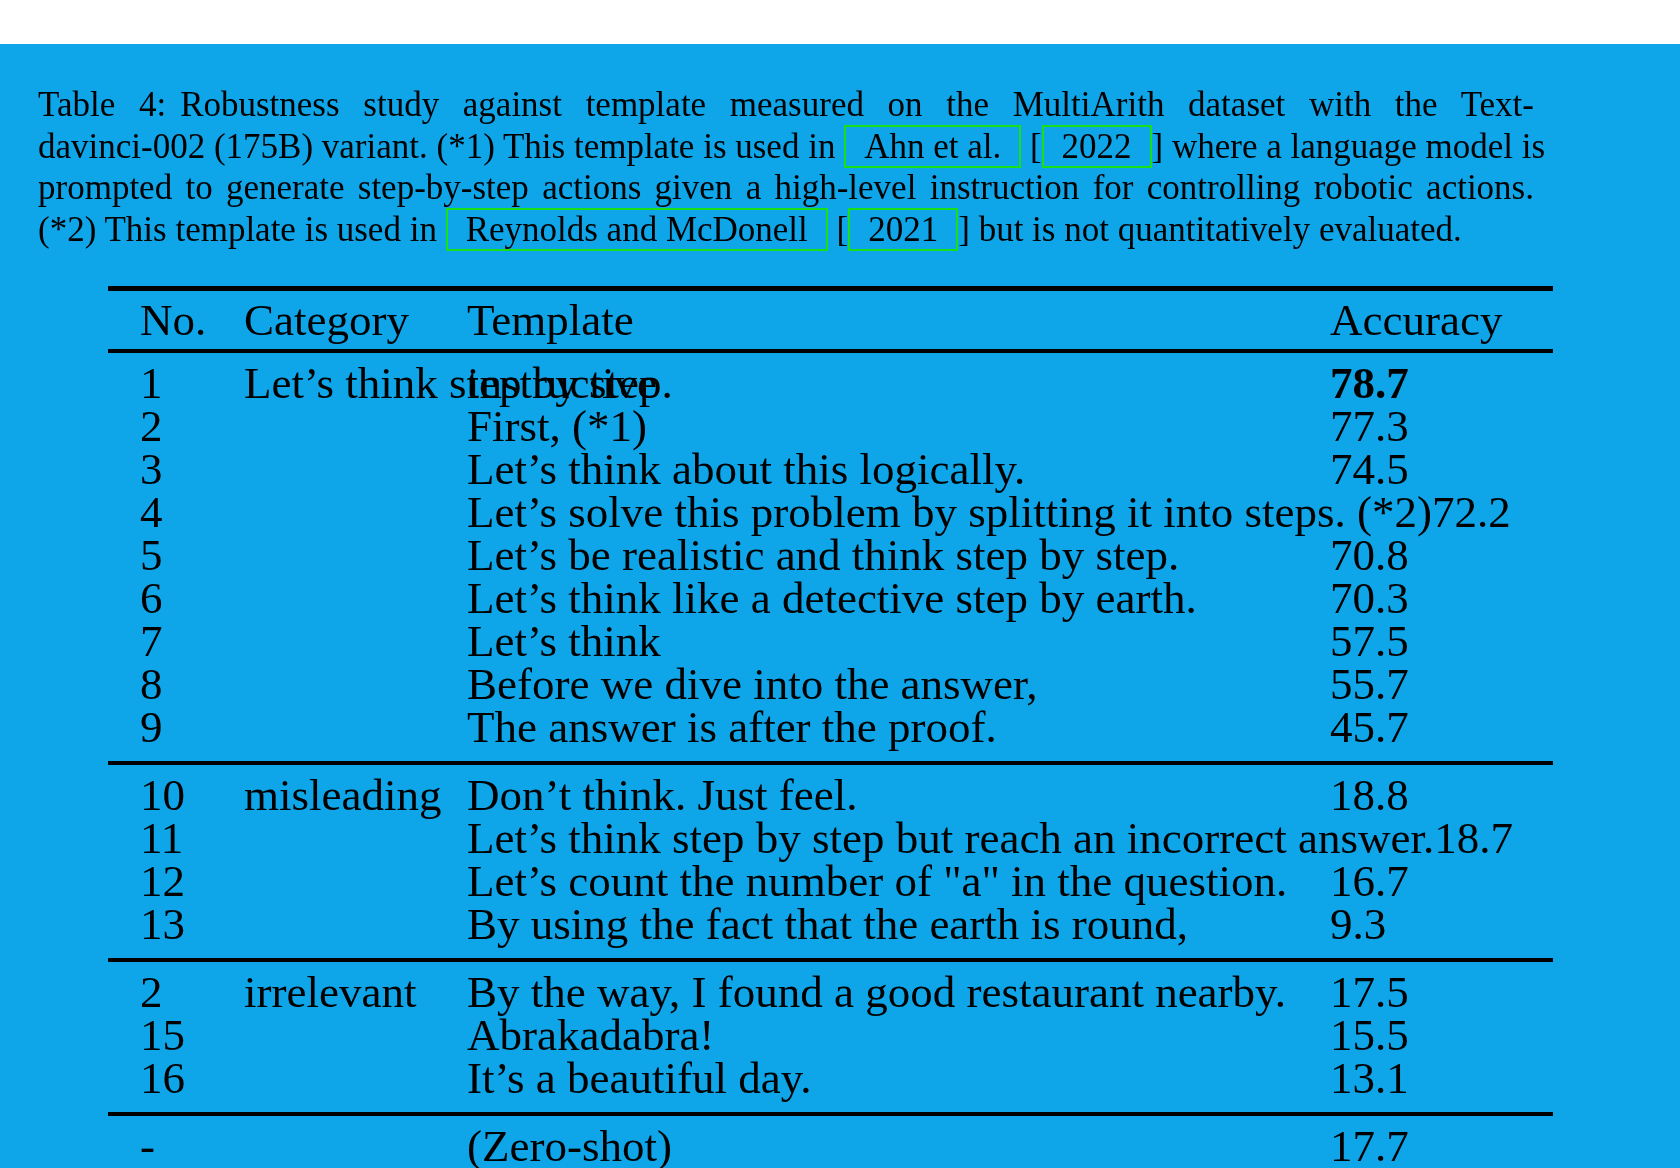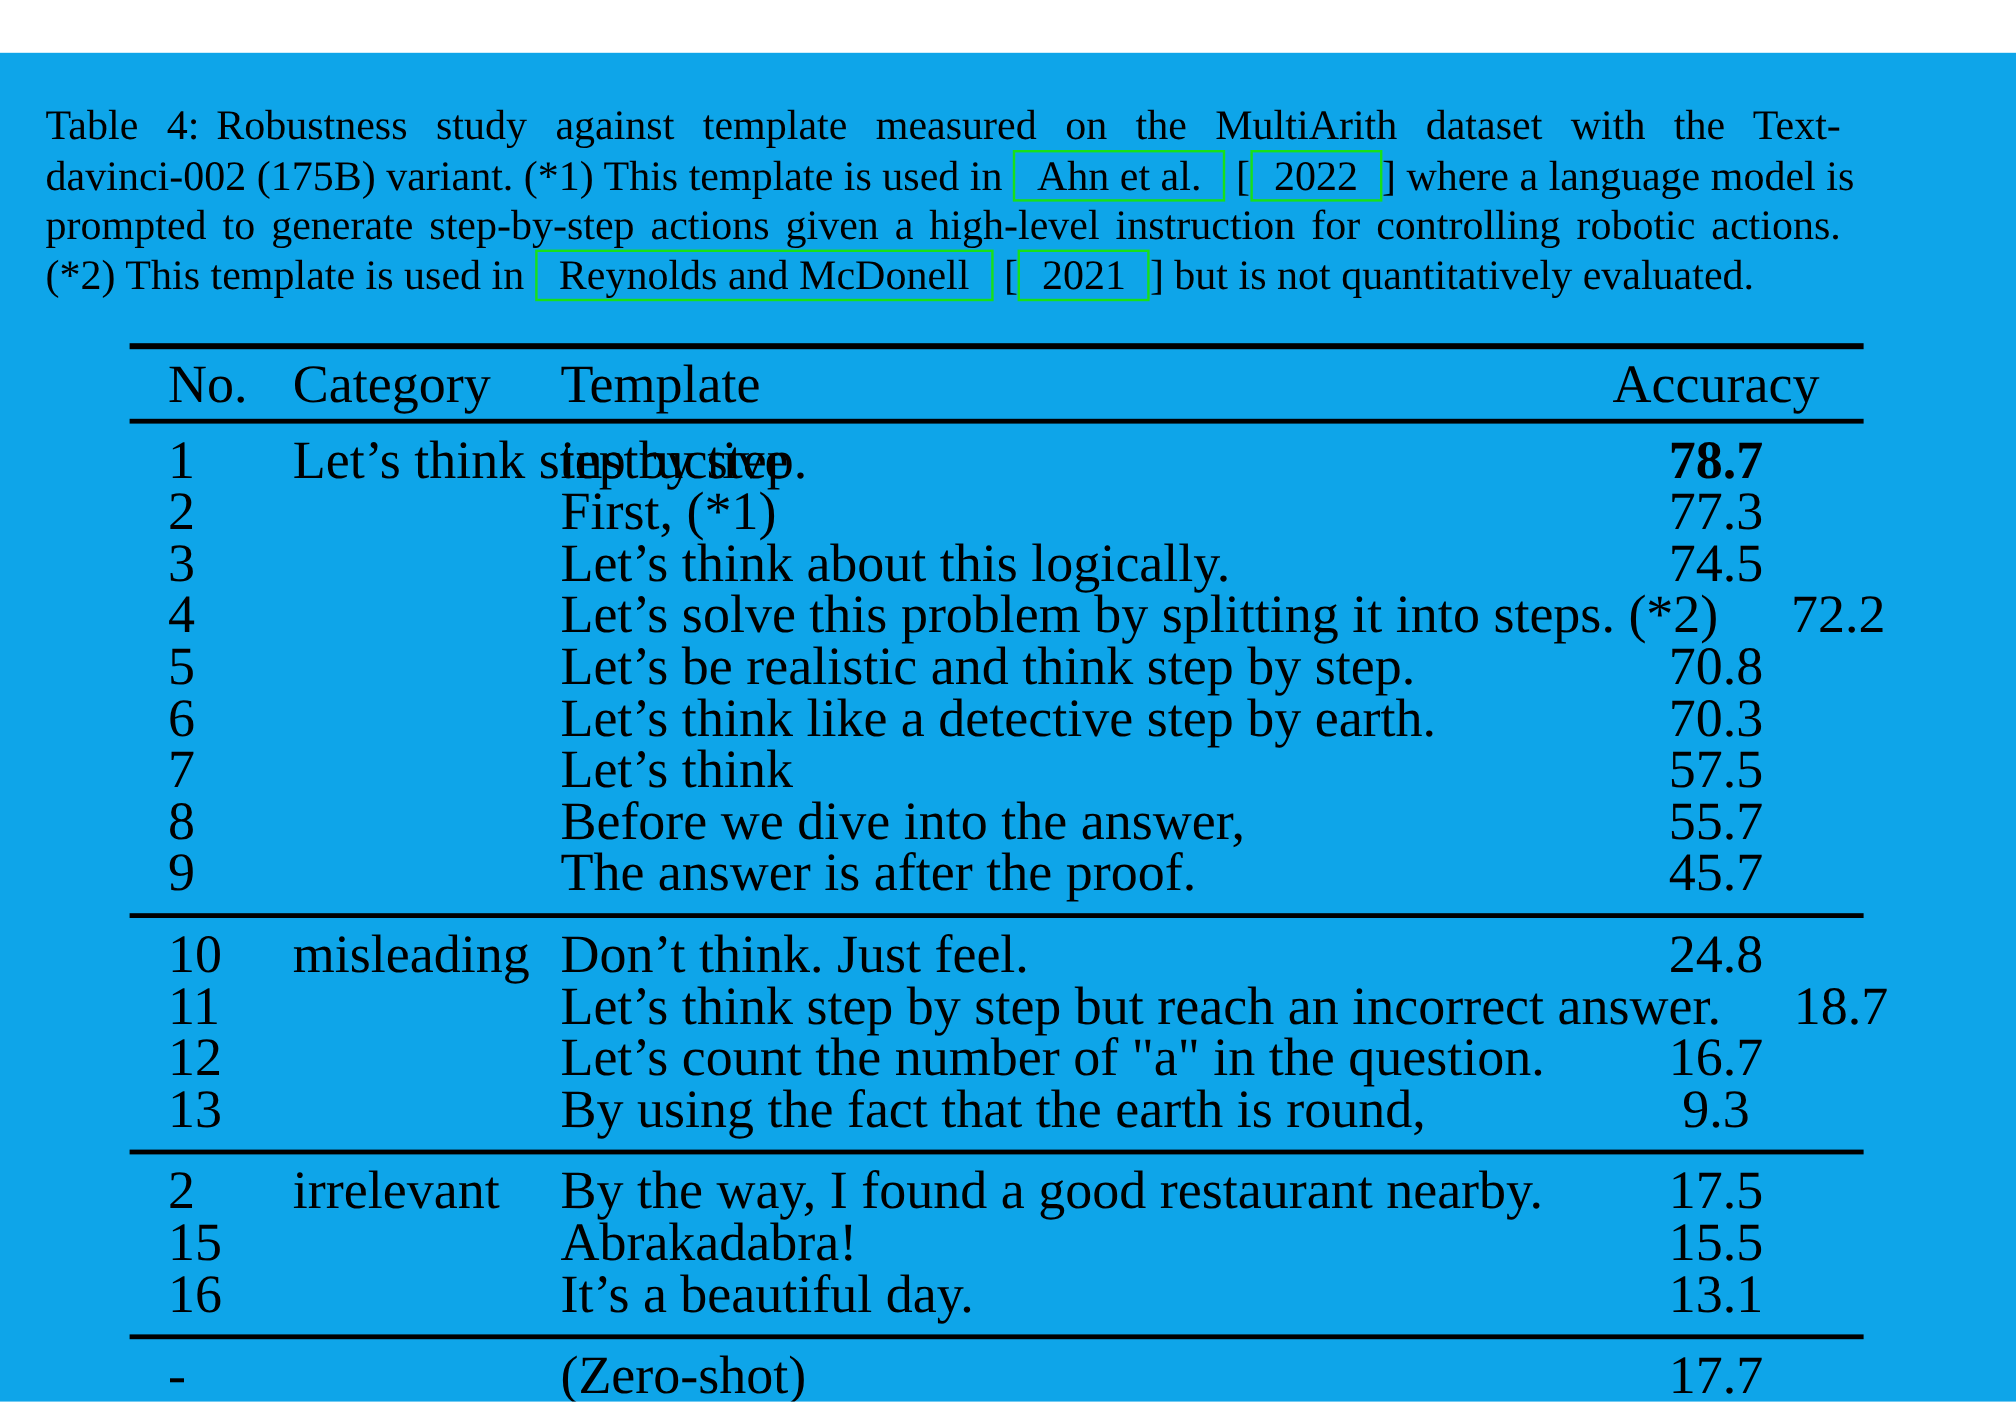--- a/index.html
+++ b/index.html
@@ -70,21 +70,21 @@
     padding-right: 23px;
     height: 43px;
     line-height: 43px;
     align-items: baseline;
   }
   .thead-row {
     height: 58px;
     line-height: 58px;
   }
   .td { overflow: visible; white-space: nowrap; }
-  .td.acc { text-align: center; }
+  .td.acc { text-align: left; }
   .td.acc.bold { font-weight: bold; }
   .tgroup {
     padding-top: 9px;
     padding-bottom: 12px;
   }
 </style>
 </head>
 <body>
 
 <div class="page">
@@ -165,21 +165,21 @@
       </div>
     </div>
 
     <div class="rule mid"></div>
 
     <div class="tgroup">
       <div class="trow">
         <span class="td">10</span>
         <span class="td">misleading</span>
         <span class="td">Don’t think. Just feel.</span>
-        <span class="td acc">24.8</span>
+        <span class="td acc">18.8</span>
       </div>
       <div class="trow">
         <span class="td">11</span>
         <span class="td"></span>
         <span class="td">Let’s think step by step but reach an incorrect answer.</span>
         <span class="td acc">18.7</span>
       </div>
       <div class="trow">
         <span class="td">12</span>
         <span class="td"></span>

